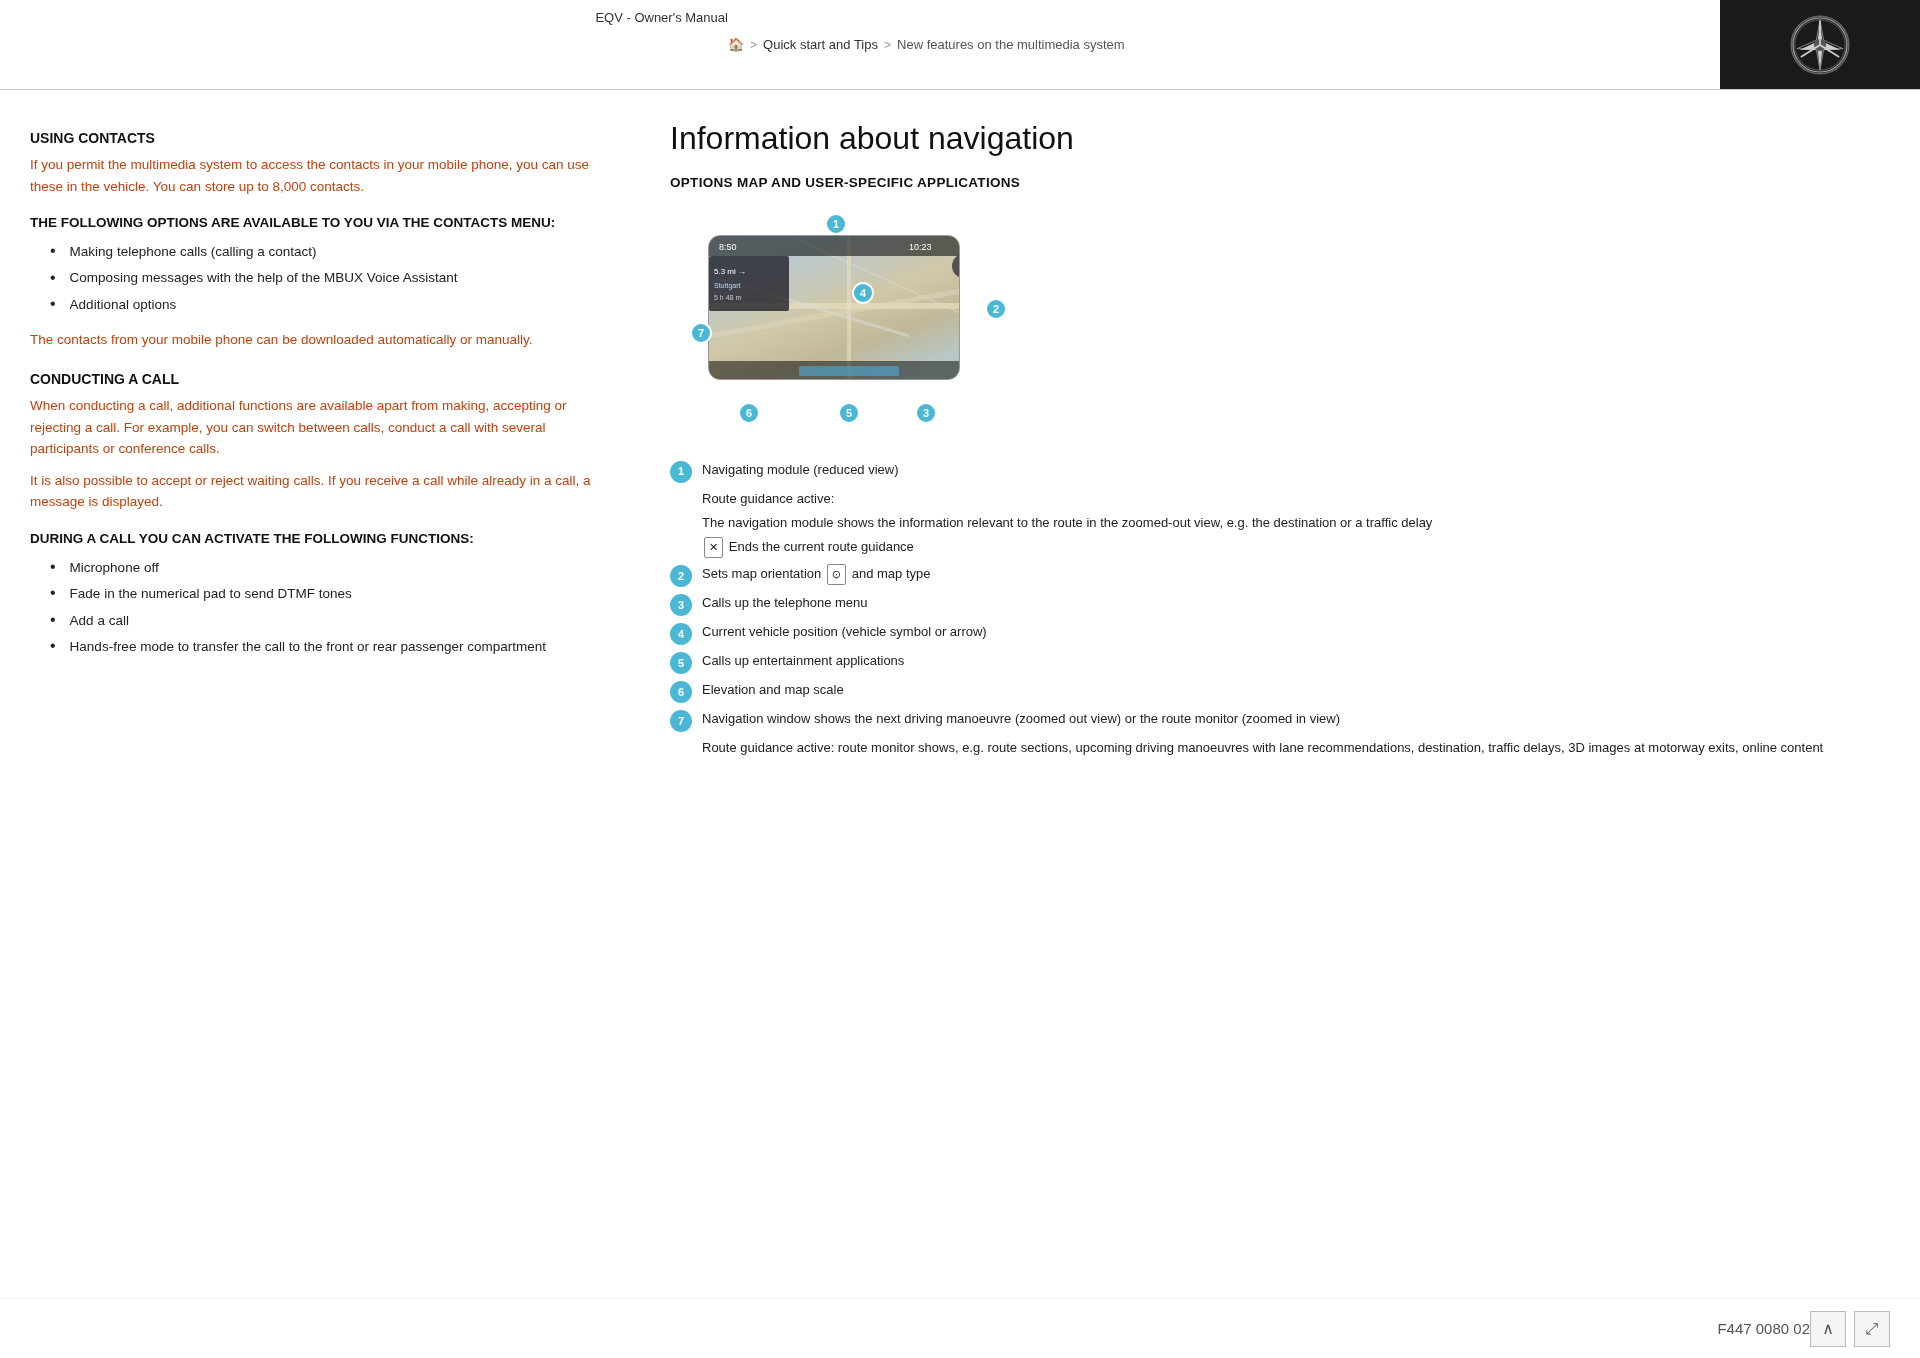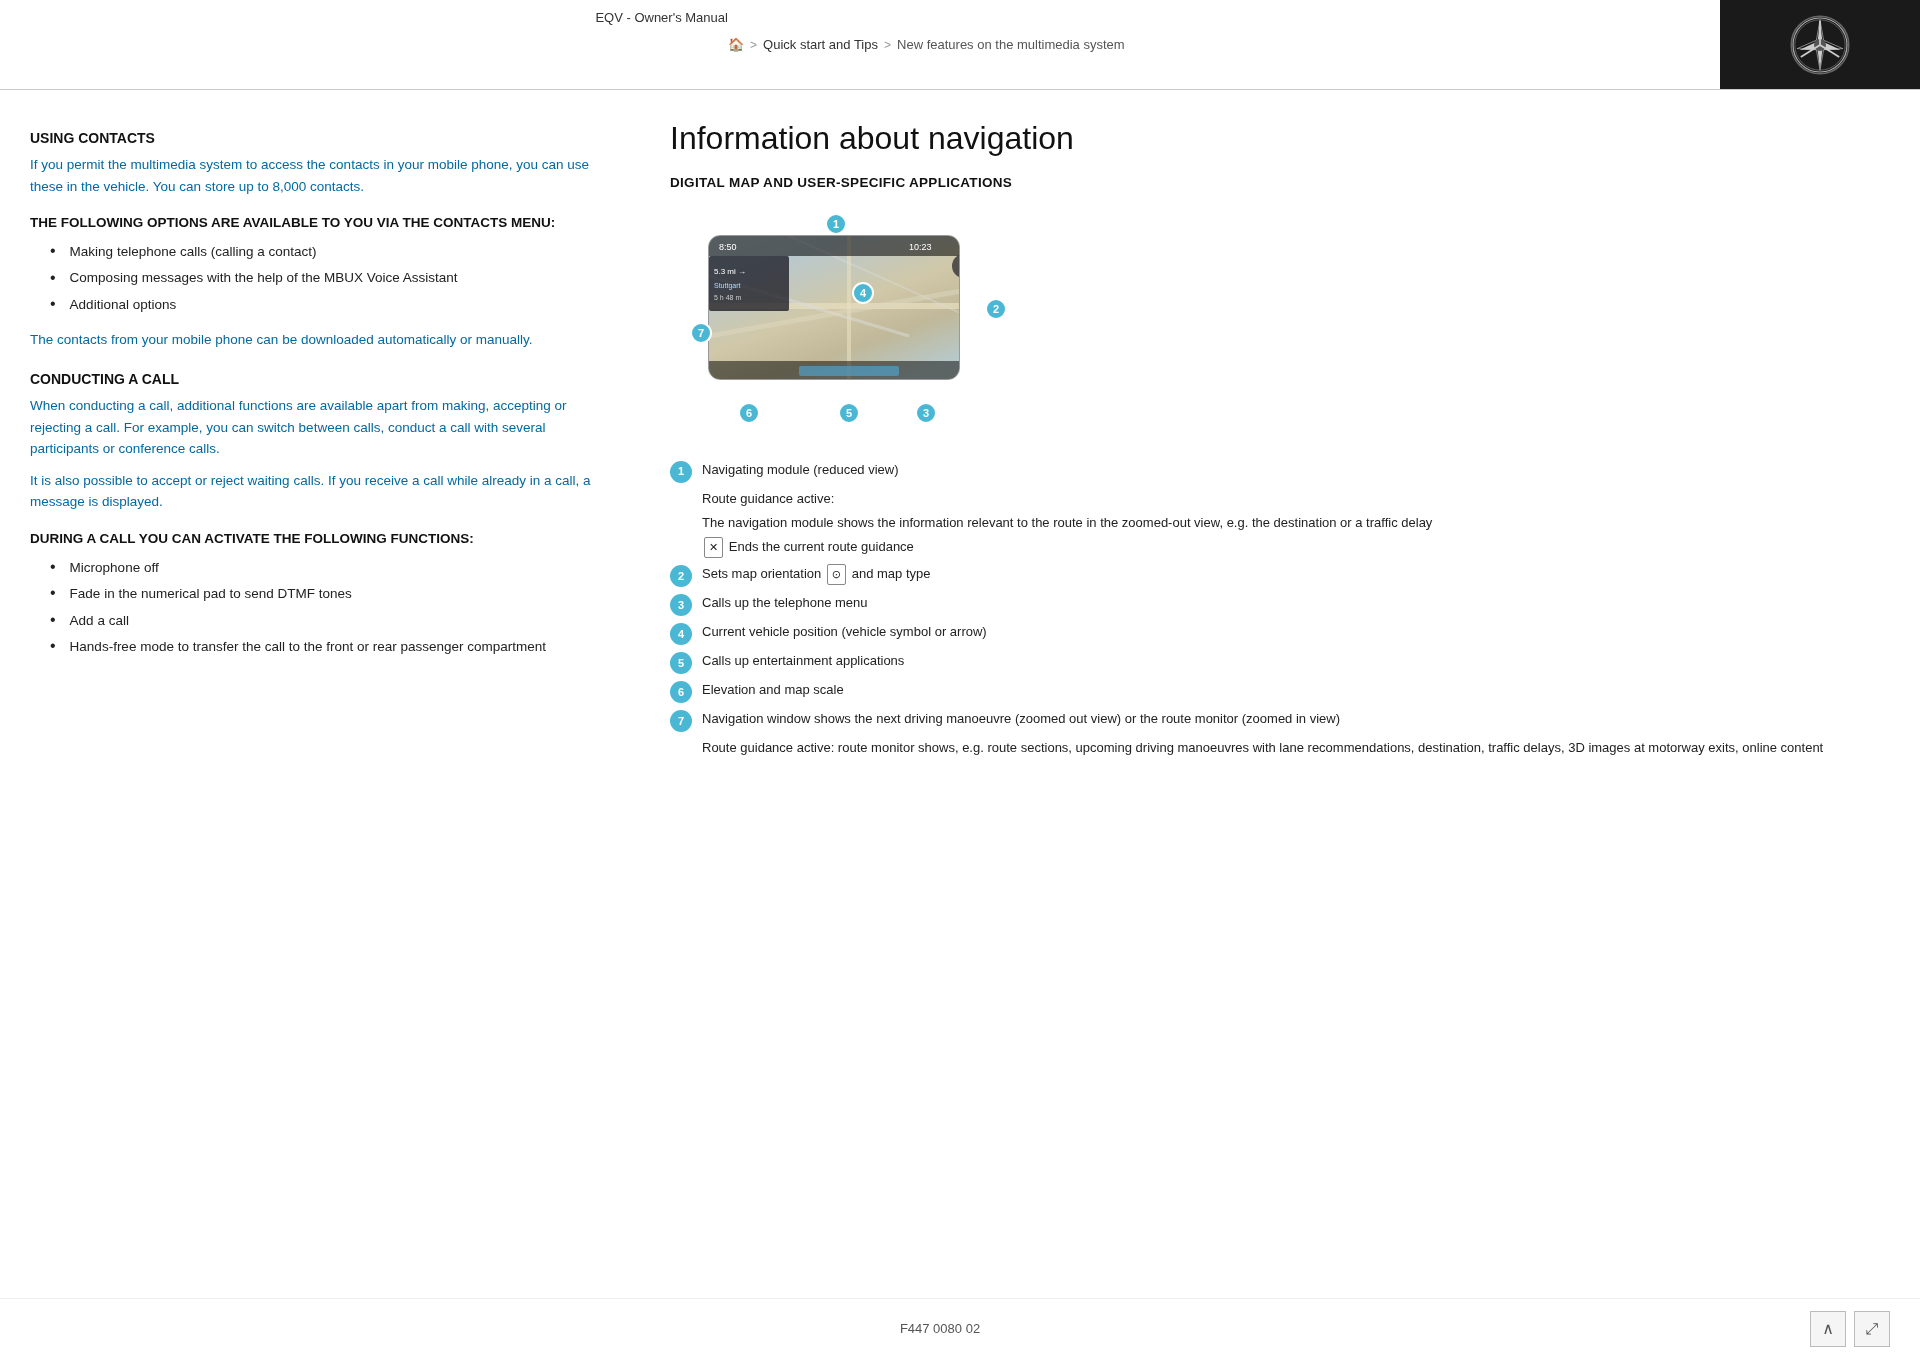--- a/index.html
+++ b/index.html
@@ -91,21 +91,21 @@
       margin-top: 20px;
       color: #111;
     }
     .section-heading:first-child {
       margin-top: 10px;
     }
 
     .body-text {
       font-size: 13.5px;
       line-height: 1.6;
-      color: #0369a1;
+      color: #c2410c;
       margin-bottom: 10px;
     }
 
     .sub-heading {
       font-weight: bold;
       font-size: 13.5px;
       margin-top: 18px;
       margin-bottom: 10px;
       color: #111;
     }
@@ -232,23 +232,23 @@
       right: 0;
       height: 60px;
       display: flex;
       align-items: center;
       justify-content: space-between;
       padding: 0 30px;
       border-top: 1px solid #eee;
       background: #fff;
     }
     .footer-code {
-      font-size: 13px;
+      font-size: 15px;
       color: #555;
-      text-align: center;
+      text-align: right;
       flex: 1;
     }
     .scroll-up-btn {
       width: 36px;
       height: 36px;
       border: 1px solid #bbb;
       background: #f5f5f5;
       display: flex;
       align-items: center;
       justify-content: center;
@@ -343,21 +343,21 @@
           <span>Add a call</span>
         </li>
       <li>
           <span>Hands-free mode to transfer the call to the front or rear passenger compartment</span>
         </li>
     </ul>
   </div>
 
   <div class="right-col">
     <h1 class="right-heading">Information about navigation</h1>
-    <div class="right-subheading">DIGITAL MAP AND USER-SPECIFIC APPLICATIONS</div>
+    <div class="right-subheading">OPTIONS MAP AND USER-SPECIFIC APPLICATIONS</div>
 
     <div class="nav-diagram" style="width:340px; height:230px; position:relative; margin-left:20px; margin-bottom:20px;">
 
       <div style="position:absolute; top:25px; left:18px; width:252px; height:145px; background:linear-gradient(160deg,#c0d0d8 0%,#b8c8d0 20%,#d0c8a8 50%,#c0b898 70%,#b8c8c8 90%); border:1.5px solid #999; border-radius:12px; overflow:hidden;">
         
         <svg width="280" height="145">
           <line x1="0" y1="70" x2="280" y2="70" stroke="#e8e0c0" stroke-width="6" opacity="0.7"></line>
           <line x1="140" y1="0" x2="140" y2="145" stroke="#e8e0c0" stroke-width="4" opacity="0.6"></line>
           <line x1="0" y1="40" x2="200" y2="100" stroke="#ddd" stroke-width="3" opacity="0.5"></line>
           <line x1="80" y1="0" x2="280" y2="90" stroke="#ddd" stroke-width="2" opacity="0.4"></line>

